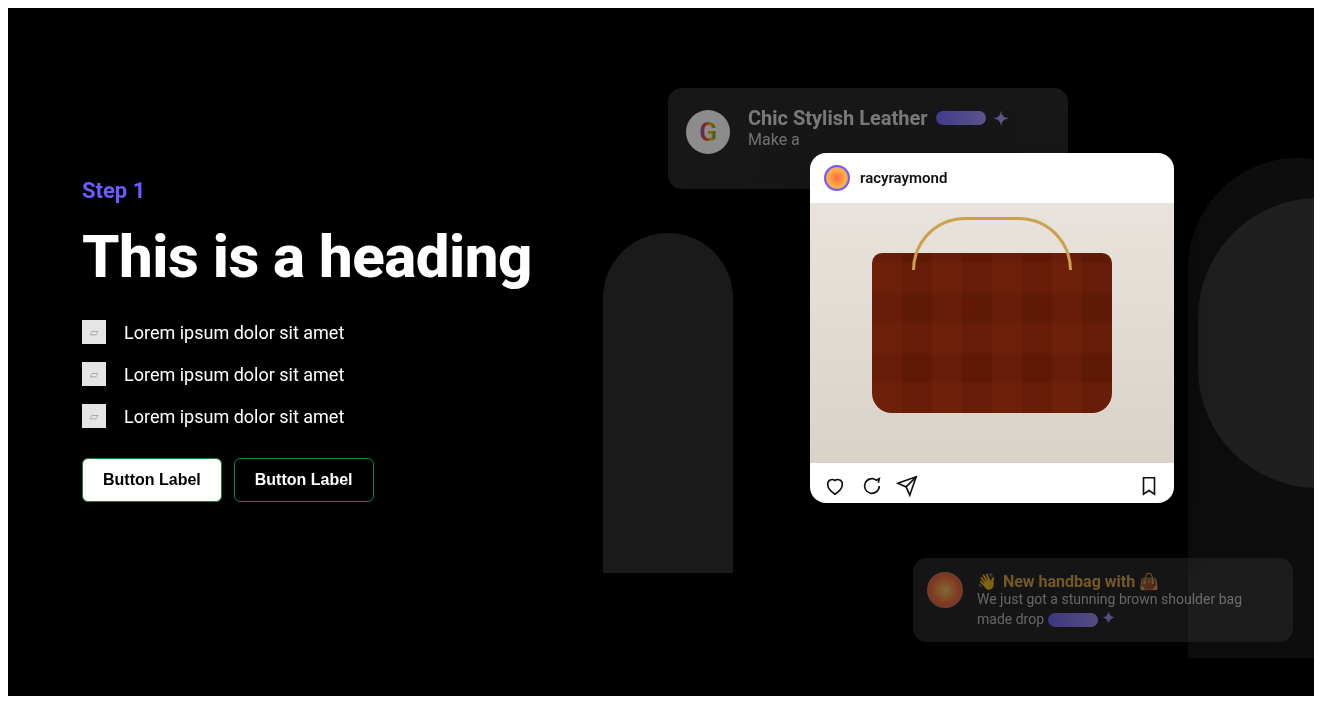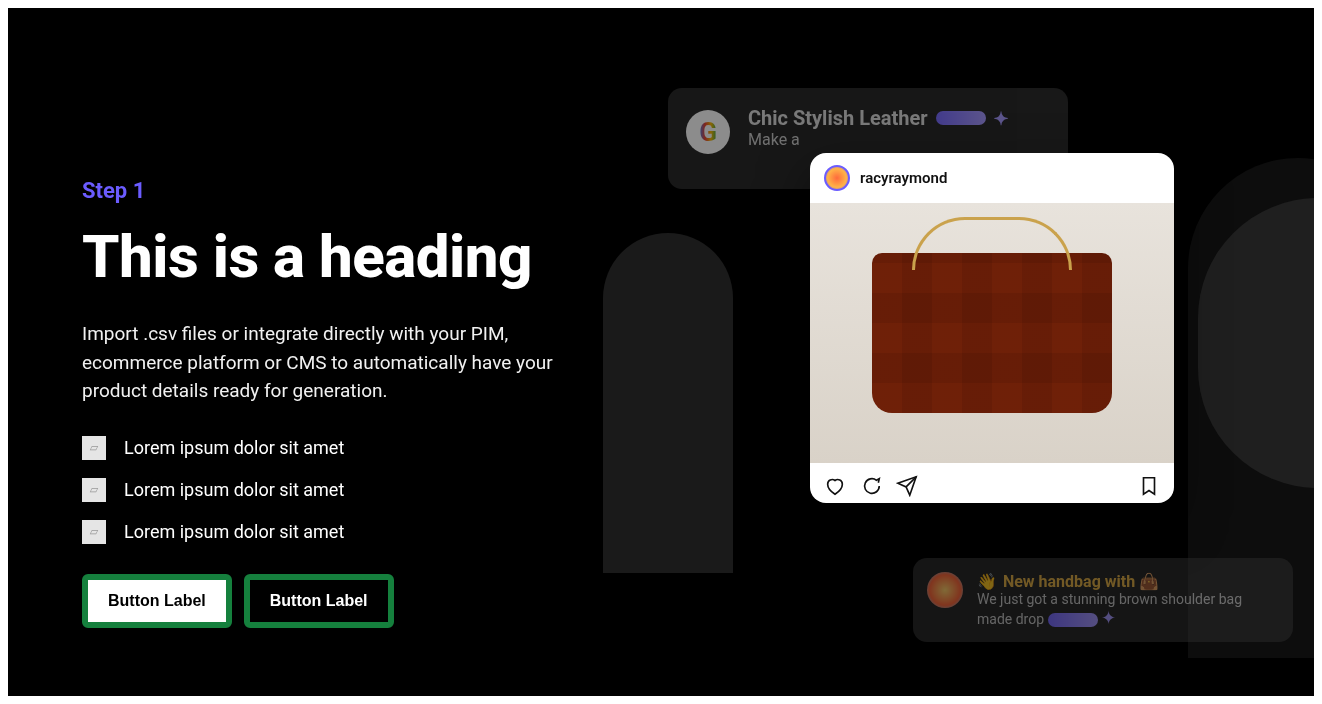--- a/index.html
+++ b/index.html
@@ -61,21 +61,21 @@
     font-size: 11px;
     color: #999;
   }
   .btn-row { display: flex; gap: 12px; }
   .btn {
     padding: 12px 20px;
     border-radius: 6px;
     font-weight: 700;
     font-size: 16px;
     cursor: pointer;
-    border: 6px solid #15803d;
+    border: 1px solid #15803d;
   }
   .btn-primary { background: #fff; color: #000; }
   .btn-secondary { background: transparent; color: #fff; }
 
   
   .arch {
     position: absolute;
     border-radius: 140px 140px 0 0;
     background: #1a1a1a;
   }
@@ -184,21 +184,20 @@
 
 <div class="canvas">
 
   <div class="arch arch1"></div>
   <div class="arch arch2"></div>
   <div class="arch arch3"></div>
 
   <div class="left">
     <div class="step">Step 1</div>
     <h1 class="heading">This is a heading</h1>
-    <p class="desc">Import .csv files or integrate directly with your PIM, ecommerce platform or CMS to automatically have your product details ready for generation.</p>
     <ul class="bullets">
       <li>
         <span class="img-ph">▱</span>
         <span>Lorem ipsum dolor sit amet</span>
       </li>
       <li>
         <span class="img-ph">▱</span>
         <span>Lorem ipsum dolor sit amet</span>
       </li>
       <li>

